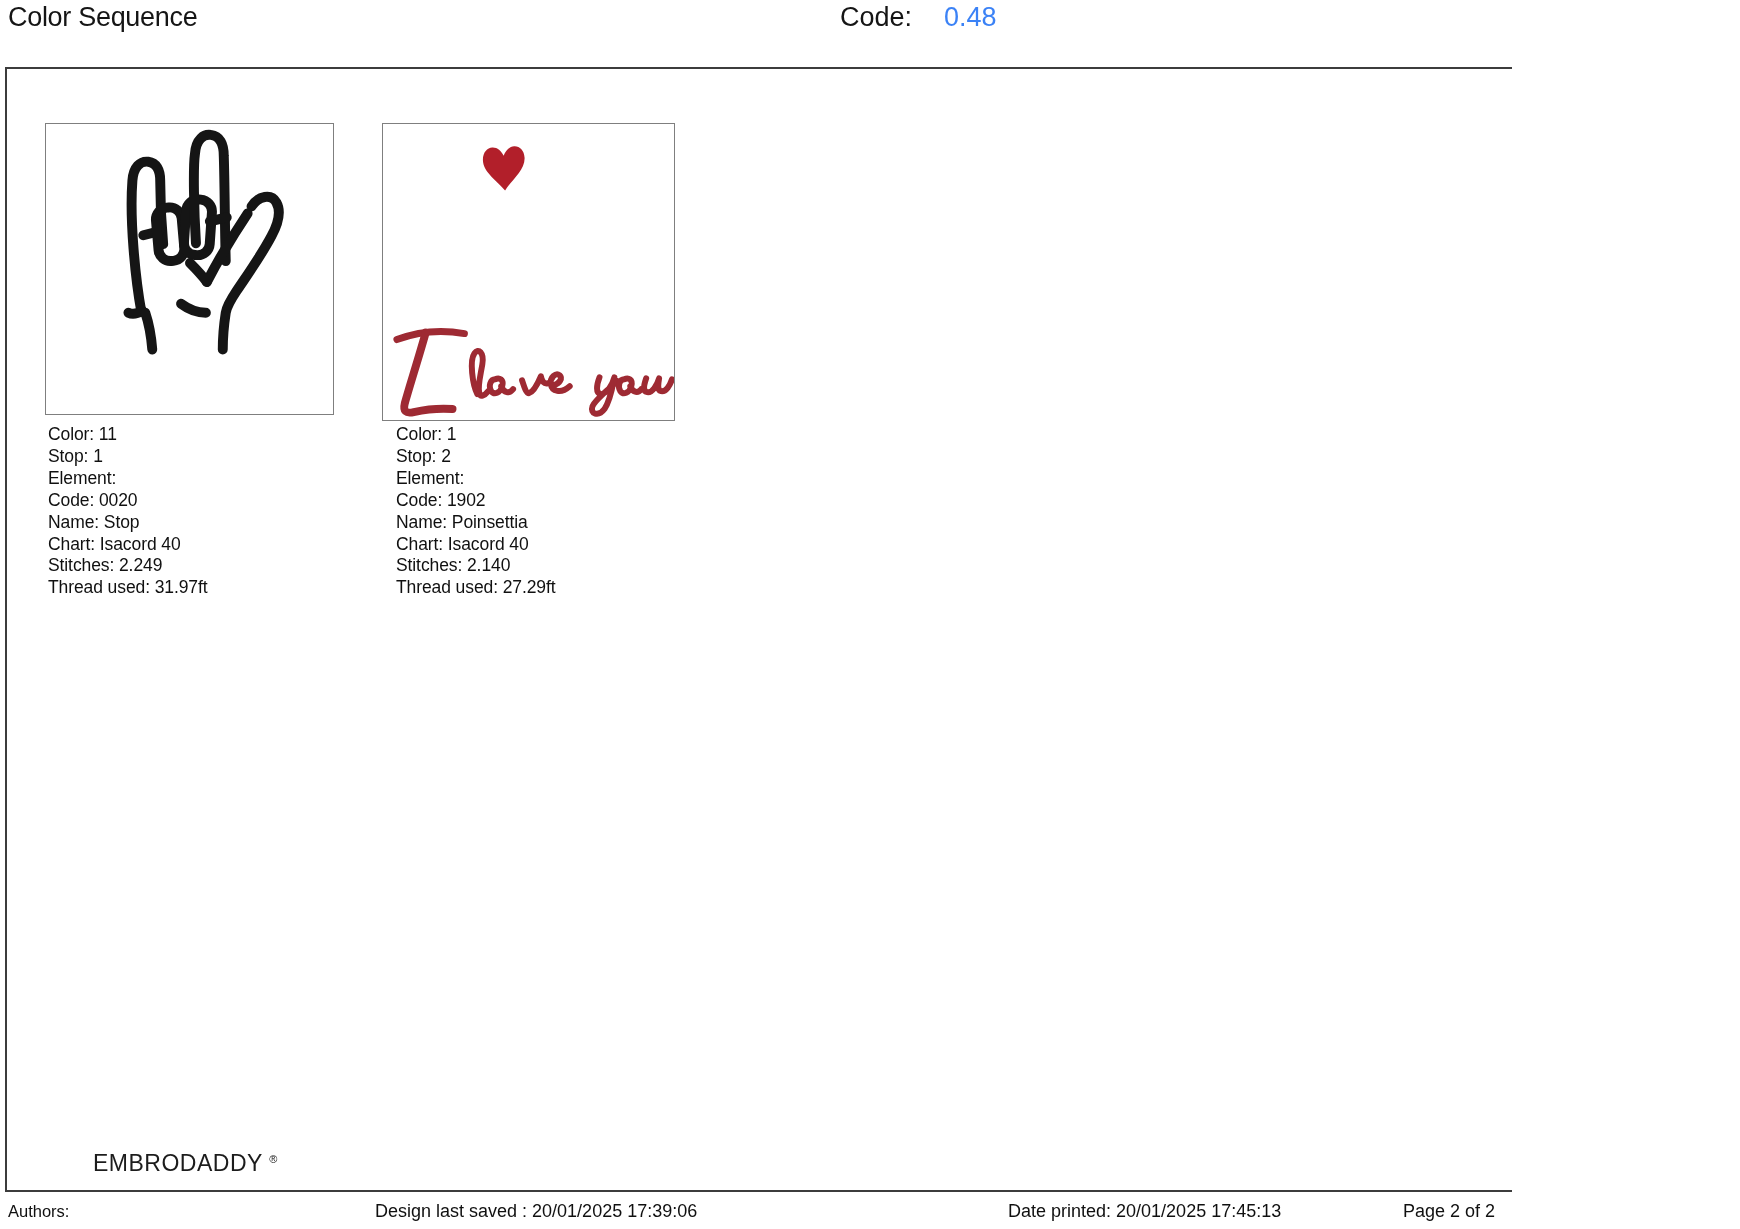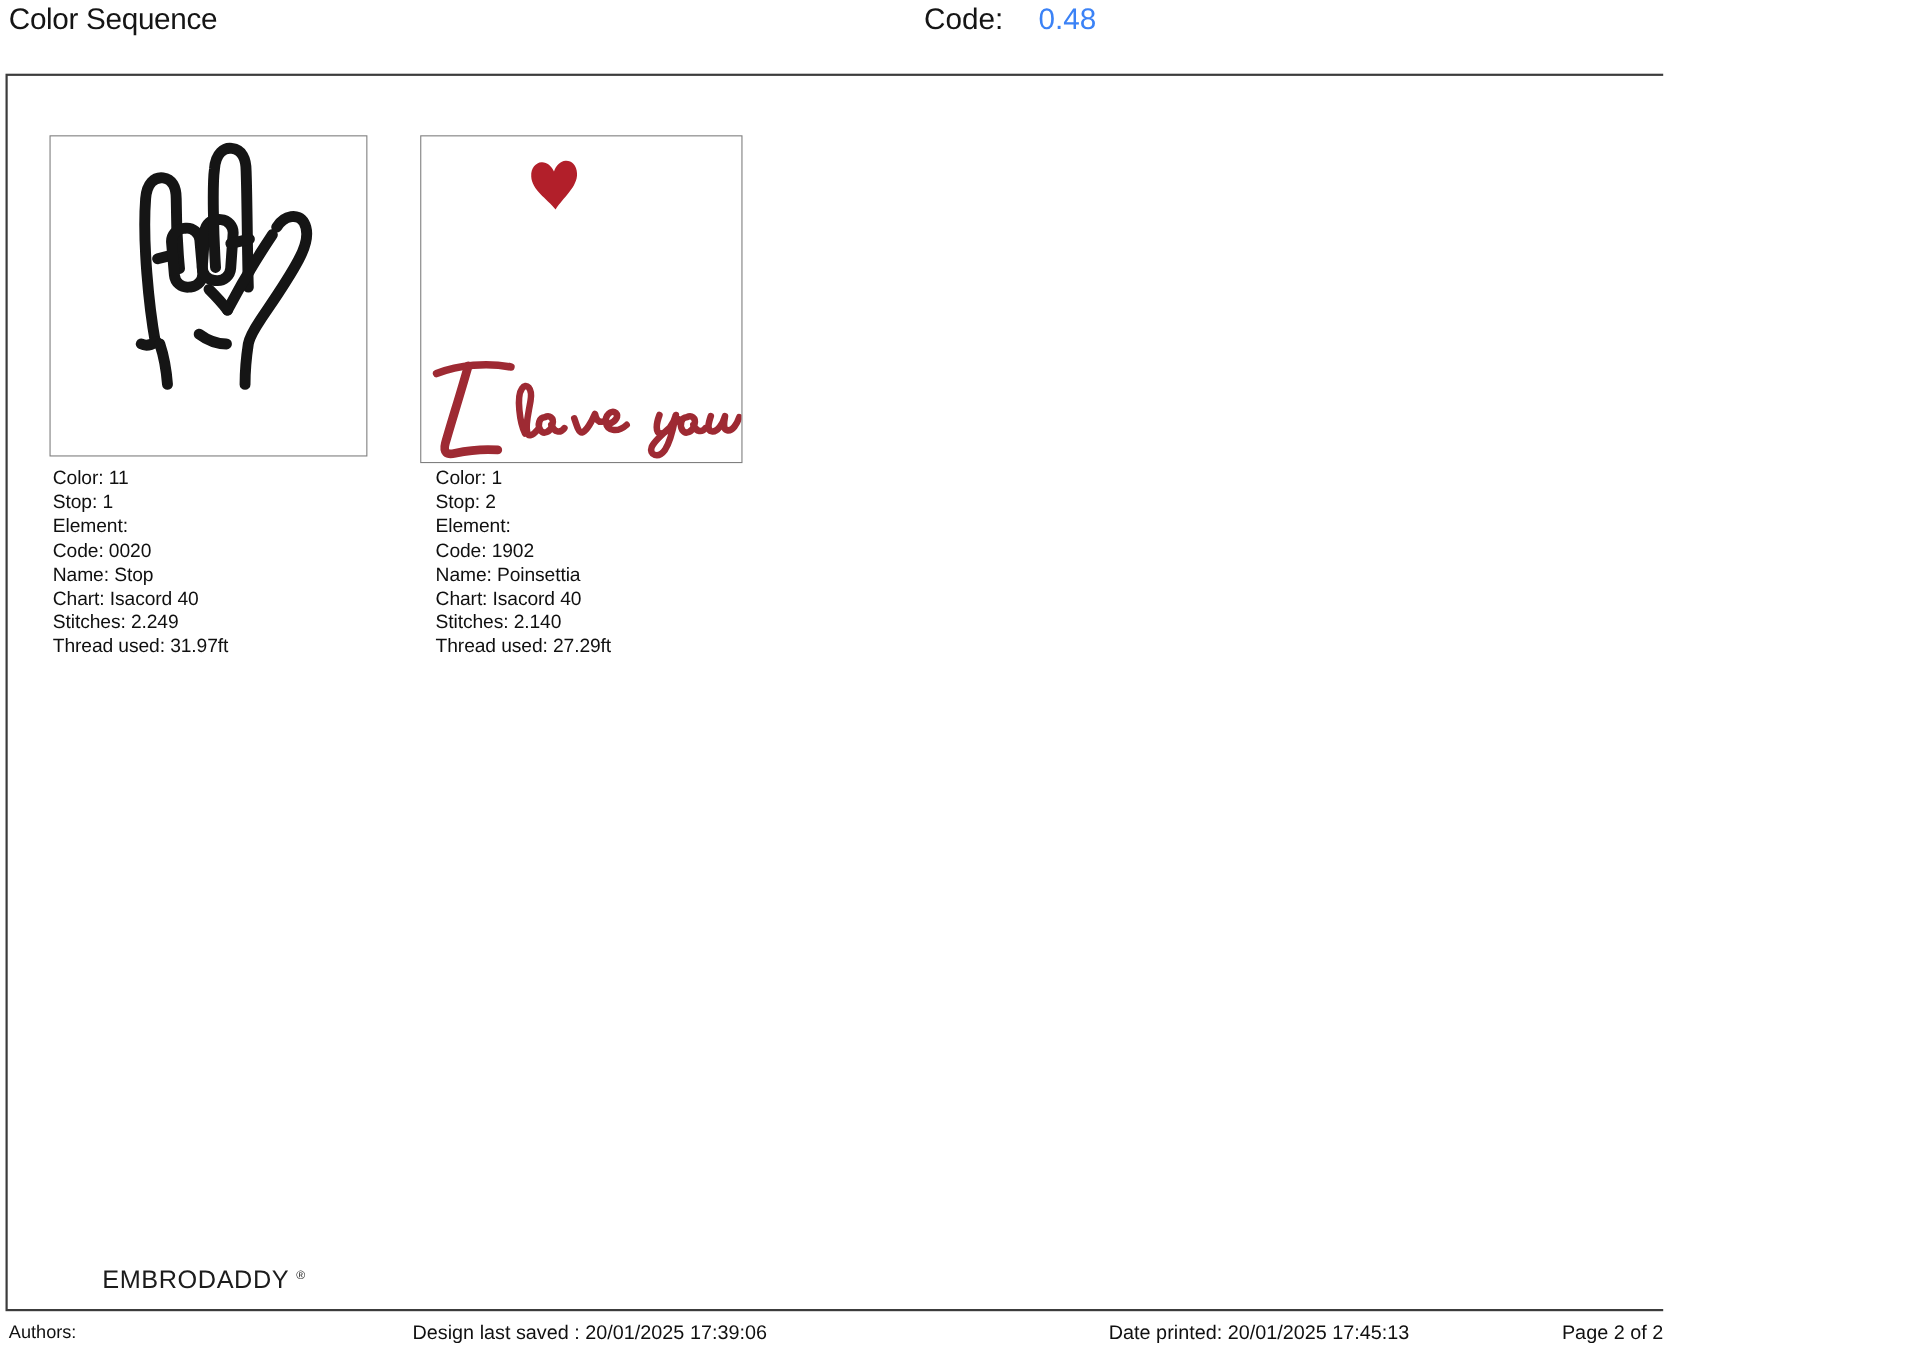--- a/index.html
+++ b/index.html
@@ -32,21 +32,21 @@
     font-size:17.5px;line-height:21.9px;color:#101010;letter-spacing:-0.1px;
   }
   .info-1{left:48px;}
   .info-2{left:376px;margin-left:20px;}
   .footer-text{position:absolute;top:1201px;font-size:18px;color:#101010;}
   .f-authors{left:8px;font-size:16.5px;top:1202px;}
   .f-brand{left:93px;top:1150px;font-size:23px;letter-spacing:0.5px;color:#1c1c1c;}
   .f-reg{font-size:11px;vertical-align:8px;letter-spacing:0;}
   .f-saved{left:375px;}
   .f-printed{left:1008px;}
-  .f-page{right:0;}
+  .f-page{right:17px;}
 </style>
 </head>
 <body>
 
 <div class="page">
 
   <div class="hdr-title">Color Sequence</div>
   <div class="hdr-zoom-label">Code:</div>
   <div class="hdr-zoom-value">0.48</div>
 

